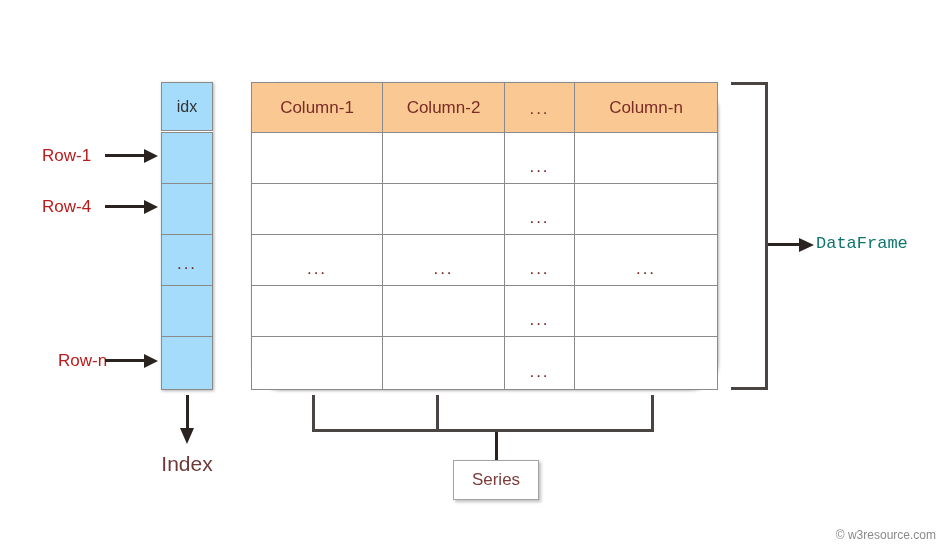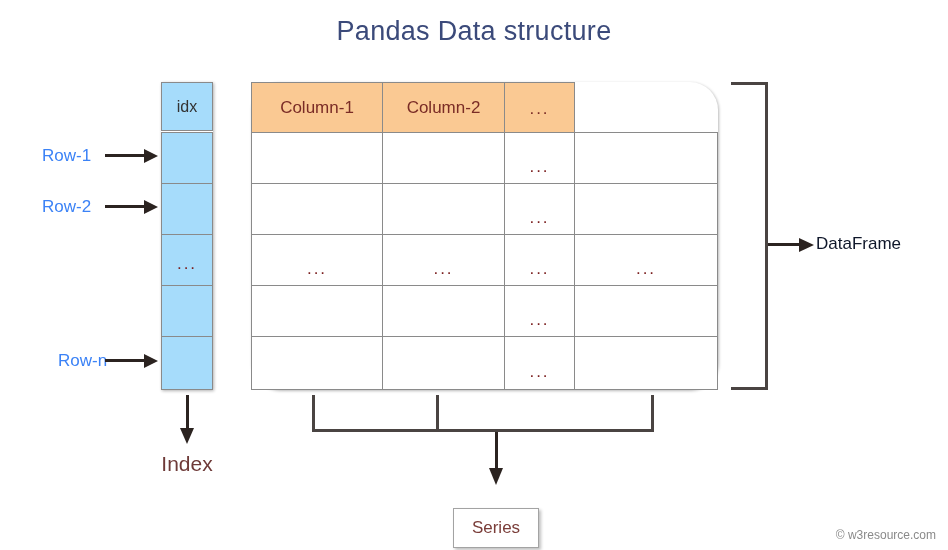--- a/index.html
+++ b/index.html
@@ -98,21 +98,21 @@
   }
   .tcell.header .dots {
     top: 1px;
     color: #7a2c26;
   }
 
   
   .row-label {
     position: absolute;
     font-size: 17px;
-    color: #3b82f6;
+    color: #b91c1c;
     white-space: nowrap;
   }
   .h-arrow {
     position: absolute;
     height: 3px;
     background: #2b2320;
   }
   .h-arrow::after {
     content: "";
     position: absolute;
@@ -189,22 +189,23 @@
     width: 0; height: 0;
     border-top: 7px solid transparent;
     border-bottom: 7px solid transparent;
     border-left: 15px solid #2b2320;
   }
   #df-label {
     position: absolute;
     left: 816px;
     top: 234px;
     font-size: 17px;
-    color: #0f172a;
+    color: #0f766e;
     white-space: nowrap;
+    font-family: Liberation Mono, monospace;
   }
 
   
   #series-bracket {
     position: absolute;
     left: 312px;
     top: 395px;
     width: 342px;
     height: 37px;
   }
@@ -234,21 +235,21 @@
     left: -6px;
     bottom: -16px;
     width: 0; height: 0;
     border-left: 7.5px solid transparent;
     border-right: 7.5px solid transparent;
     border-top: 17px solid #2b2320;
   }
   #series-box {
     position: absolute;
     left: 453px;
-    top: 508px;
+    top: 460px;
     width: 86px;
     height: 40px;
     box-sizing: border-box;
     background: #ffffff;
     border: 1.4px solid #a3a3a3;
     box-shadow: 2px 2px 3px rgba(0,0,0,0.25);
     display: flex;
     align-items: center;
     justify-content: center;
     font-size: 17px;
@@ -263,41 +264,41 @@
     font-size: 12px;
     color: #8a8a8a;
     white-space: nowrap;
   }
 </style>
 </head>
 <body>
 
 <div class="canvas">
 
-  <div id="page-title">Pandas Data structure</div>
 
   <div id="index-column">
     <div class="idx-cell" style="top:0px;height:49px;text-align:right;">idx</div>
     <div class="idx-cell" style="top:50px;height:52px;"></div>
     <div class="idx-cell" style="top:101px;height:52px;"></div>
     <div class="idx-cell dots" style="top:152px;height:52px;">...</div>
     <div class="idx-cell" style="top:203px;height:52px;"></div>
     <div class="idx-cell" style="top:254px;height:54px;"></div>
   </div>
 
   <div id="index-down-arrow"></div>
   <div id="index-label">Index</div>
 
   <div id="data-table">
 
     <div class="tcell header" style="left:0px;top:0px;width:132px;height:51px;">Column-1</div>
     <div class="tcell header" style="left:131px;top:0px;width:123px;height:52px;">Column-2</div>
     <div class="tcell header" style="left:253px;top:0px;width:71px;height:51px;">
         <span class="dots">...</span>
       </div>
+    <div class="tcell header" style="left:323px;top:0px;width:144px;height:51px;">Column-n</div>
 
     <div class="tcell" style="left:0px;top:50px;width:132px;height:52px;">
         <span class="dots"></span>
       </div>
     <div class="tcell" style="left:131px;top:50px;width:123px;height:52px;">
         <span class="dots"></span>
       </div>
     <div class="tcell" style="left:253px;top:50px;width:71px;height:52px;">
         <span class="dots">...</span>
       </div>
@@ -354,21 +355,21 @@
         <span class="dots">...</span>
       </div>
     <div class="tcell" style="left:323px;top:254px;width:144px;height:54px;">
         <span class="dots"></span>
       </div>
   </div>
 
   <div class="row-label" style="left:42px;top:146px;">Row-1</div>
   <div class="h-arrow" style="left:105px;top:154px;width:40px;"></div>
 
-  <div class="row-label" style="left:42px;top:197px;">Row-2</div>
+  <div class="row-label" style="left:42px;top:197px;">Row-4</div>
   <div class="h-arrow" style="left:105px;top:205px;width:40px;"></div>
 
   <div class="row-label" style="left:58px;top:351px;">Row-n</div>
   <div class="h-arrow" style="left:105px;top:359px;width:40px;"></div>
 
   <div id="df-bracket">
     <div class="hline" style="top:0px;"></div>
     <div class="vline"></div>
     <div class="hline" style="bottom:0px;"></div>
   </div>

